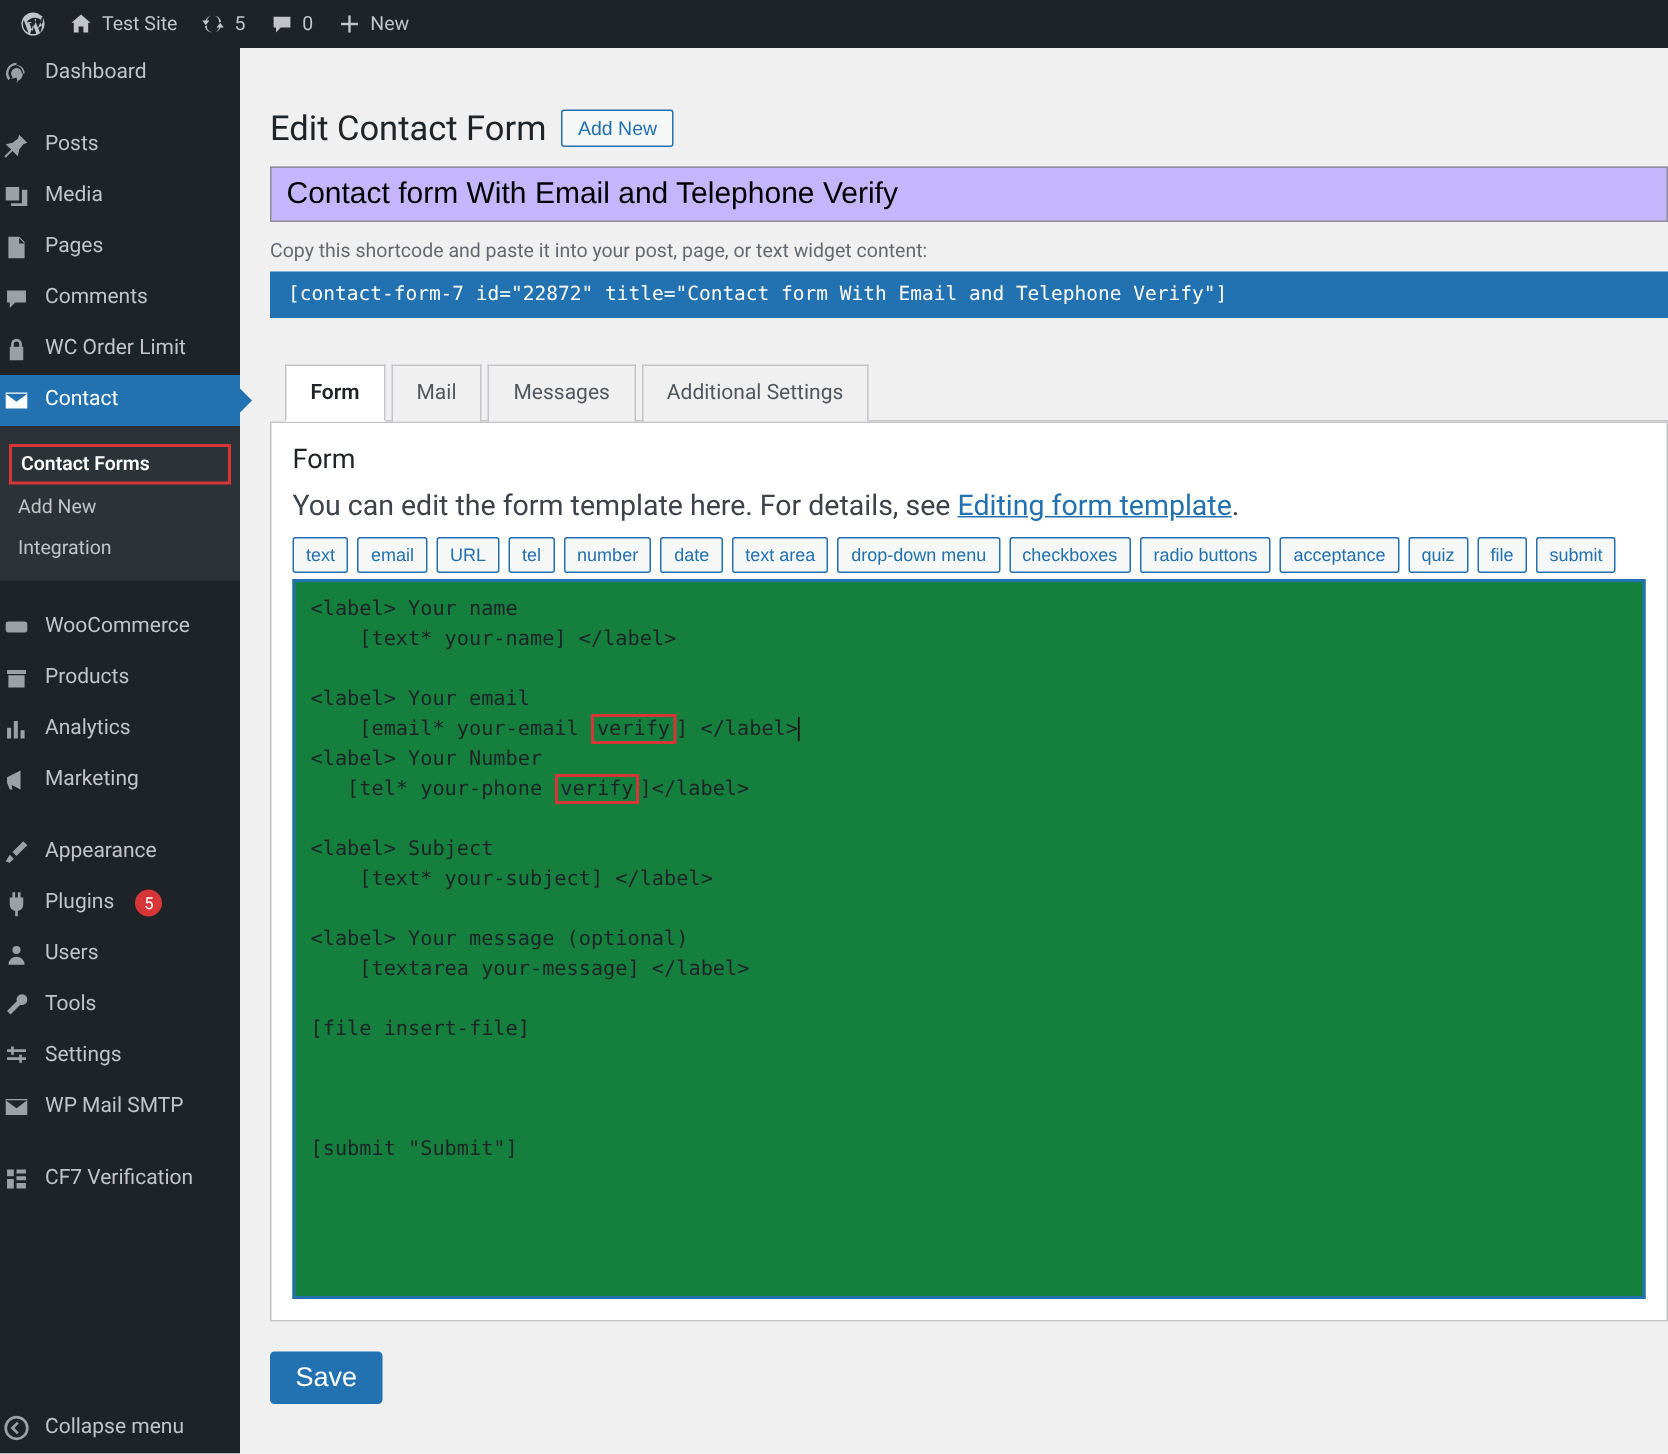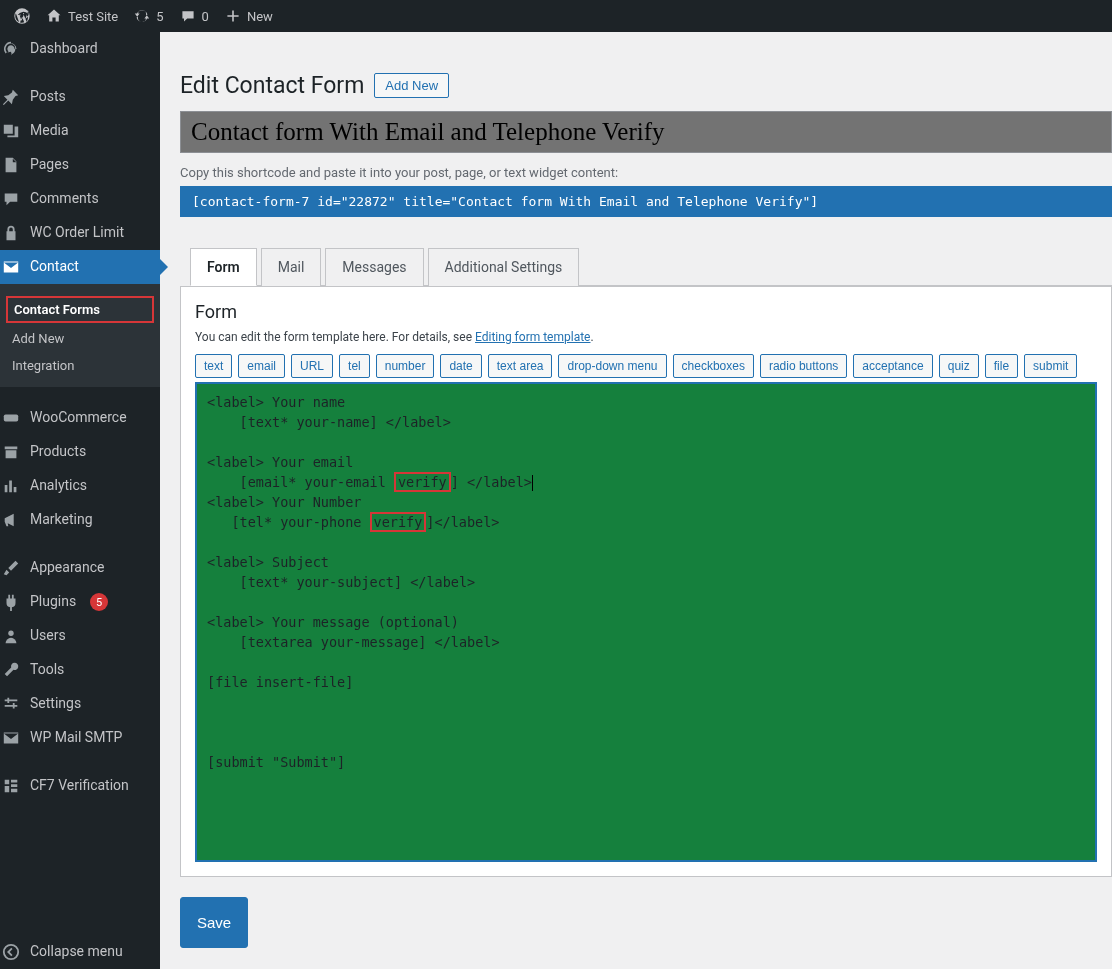--- a/index.html
+++ b/index.html
@@ -26,44 +26,44 @@
 .submenu-item { padding:6px 12px; font-size:13px; color:#c3c4c7; cursor:pointer; }
 .submenu-item.hl { color:#fff; font-weight:600; border:2px solid #d63638; margin:2px 6px; padding:4px 6px; }
 .upd-badge { display:inline-flex; align-items:center; justify-content:center; background:#d63638; color:#fff; border-radius:9px; min-width:18px; height:18px; font-size:11px; padding:0 5px; margin-left:4px; }
 .collapse { margin-top:auto; }
 
 
 .main { flex:1; background:#f0f0f1; overflow:auto; padding:20px 0 20px 20px;margin-top:20px; }
 .page-head { display:flex; align-items:center; gap:10px; margin-bottom:12px; }
 .page-head h1 { font-size:23px; font-weight:400; color:#1d2327; }
 .btn-addnew { border:1px solid #2271b1; color:#2271b1; background:#f6f7f7; padding:4px 10px; font-size:13px; border-radius:2px; cursor:pointer; }
-.title-input { width:100%; font-size:25px; padding:6px 10px; border:1px solid #8c8f94; background:#737373; margin-bottom:12px;font-family:Liberation Serif, serif; }
+.title-input { width:100%; font-size:20px; padding:6px 10px; border:1px solid #8c8f94; background:#c4b5fd; margin-bottom:12px; }
 .copy-label { color:#646970; font-size:13px; margin-bottom:6px; }
 .shortcode { background:#2271b1; color:#fff; font-family:Consolas,Monaco,monospace; font-size:13px; padding:8px 12px; margin-bottom:30px; }
 
 
 .tabs { display:flex; border-bottom:1px solid #c3c4c7; margin-left:10px; }
 .tab { padding:10px 16px; border:1px solid #c3c4c7; border-bottom:none; margin-right:4px; background:#f0f0f1; color:#50575e; cursor:pointer; position:relative; top:1px; font-size:14px; }
 .tab.active { background:#fff; color:#1d2327; font-weight:600; border-bottom:1px solid #fff; }
 
 .panel { background:#fff; border:1px solid #c3c4c7; padding:14px; margin-left:0; }
 .panel h2 { font-size:18px; font-weight:400; margin-bottom:8px; }
-.panel .desc { font-size:12px; color:#3c434a; margin-bottom:10px; }
+.panel .desc { font-size:19px; color:#3c434a; margin-bottom:10px; }
 .panel .desc a { color:#2271b1; text-decoration:underline; }
 
 .tagbar { display:flex; flex-wrap:wrap; gap:6px; margin-bottom:4px; }
 .tagbtn { border:1px solid #2271b1; color:#2271b1; background:#f6f7f7; padding:4px 8px; font-size:12px; border-radius:2px; cursor:pointer; }
 
 .code-area { width:100%; height:480px; border:2px solid #2271b1; background:#15803d; font-family:Consolas,Monaco,monospace; font-size:13.5px; line-height:20px; padding:8px 10px; overflow:auto; position:relative; }
 .code-area pre { margin:0; white-space:pre; font-family:inherit; }
 .hlbox { border:2px solid #d63638; padding:0 2px; }
 .caret { display:inline-block; width:1px; height:16px; background:#000; vertical-align:middle; }
 
 .save-row { margin-top:20px; }
-.btn-save { background:#2271b1; color:#fff; border:1px solid #2271b1; padding:16px 16px; font-size:15px; border-radius:3px; cursor:pointer; }
+.btn-save { background:#2271b1; color:#fff; border:1px solid #2271b1; padding:6px 16px; font-size:18px; border-radius:3px; cursor:pointer; }
 </style>
 </head>
 <body>
 
 <div class="adminbar">
   <div class="ab-item wp-logo">
     <span class="ab-icon">
         <svg viewBox="0 0 20 20">
           <path d="M10 .4A9.6 9.6 0 1 0 19.6 10 9.6 9.6 0 0 0 10 .4zM1.6 10a8.3 8.3 0 0 1 .7-3.4l4 11A8.4 8.4 0 0 1 1.6 10zM10 18.4a8.4 8.4 0 0 1-2.4-.3l2.5-7.3 2.6 7.1a8.4 8.4 0 0 1-2.7.5zm1.2-12.3h1.6l-3.4 10-2.3-6.9c.7 0 1.4-.1 1.4-.1.4 0 .4-.7-.1-.7 0 0-2 .2-3.2.2h-.5a8.4 8.4 0 0 1 12.7-1.6h-.1c-.8 0-1.3.7-1.3 1.4 0 .6.4 1.2.8 1.8.3.5.6 1.2.6 2.2a9.6 9.6 0 0 1-.6 2.5l-.8 2.6zm6.1-3.6a8.4 8.4 0 0 1-3.1 11.3l2.6-7.4a7.9 7.9 0 0 0 .6-3 6.5 6.5 0 0 0-.1-.9z"></path>
         </svg>

